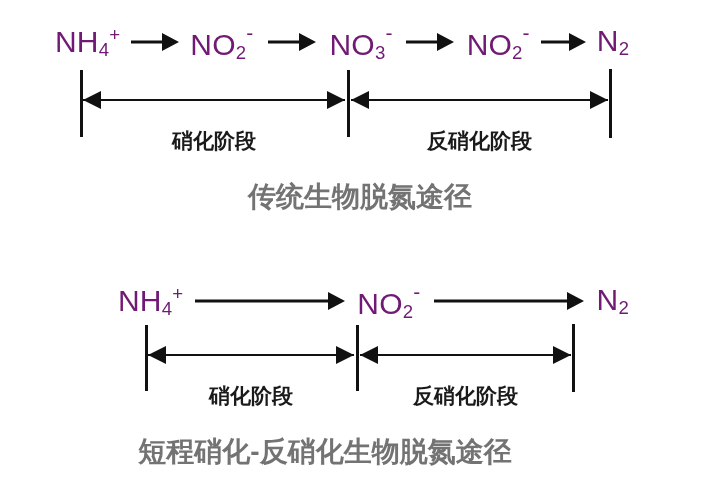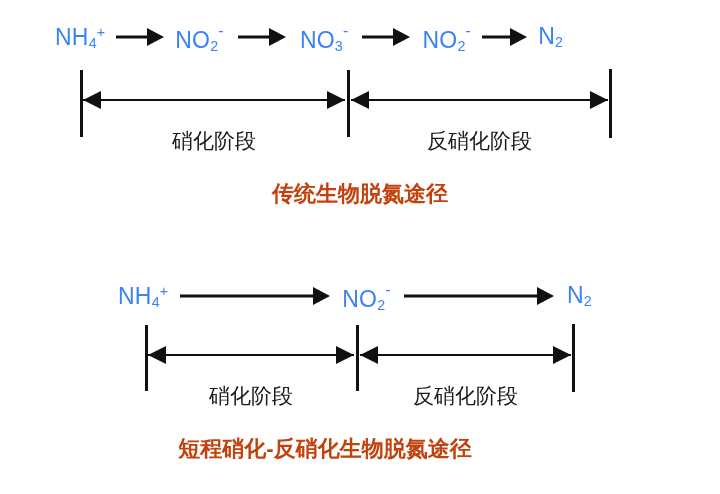--- a/index.html
+++ b/index.html
@@ -23,24 +23,24 @@
   }
 
   
   .formula-row {
     position: absolute;
     display: flex;
     align-items: center;
     white-space: nowrap;
   }
   .species {
-    font-size: 23px;
+    font-size: 30px;
     font-weight: 400;
     letter-spacing: 0.2px;
-    color: #3b82f6;
+    color: #701a75;
     line-height: 1;
     display: inline-block;
     position: relative;
   }
   .species sub {
     font-size: 0.62em;
     vertical-align: -0.22em;
     line-height: 1;
   }
   .species sup {
@@ -115,33 +115,33 @@
   }
   .span-arrow .cap.right {
     right: 0;
     border-left: 18px solid #111111;
   }
 
   
   .stage-label {
     position: absolute;
     font-size: 21px;
-    font-weight: 400;
+    font-weight: 700;
     color: #1a1a1a;
     text-align: center;
     line-height: 1.1;
     white-space: nowrap;
   }
 
   
   .caption {
     position: absolute;
-    font-size: 22px;
+    font-size: 28px;
     font-weight: bold;
-    color: #c2410c;
+    color: #737373;
     text-align: center;
     white-space: nowrap;
     line-height: 1.1;
   }
 </style>
 </head>
 <body>
 
 <div class="canvas">
 

